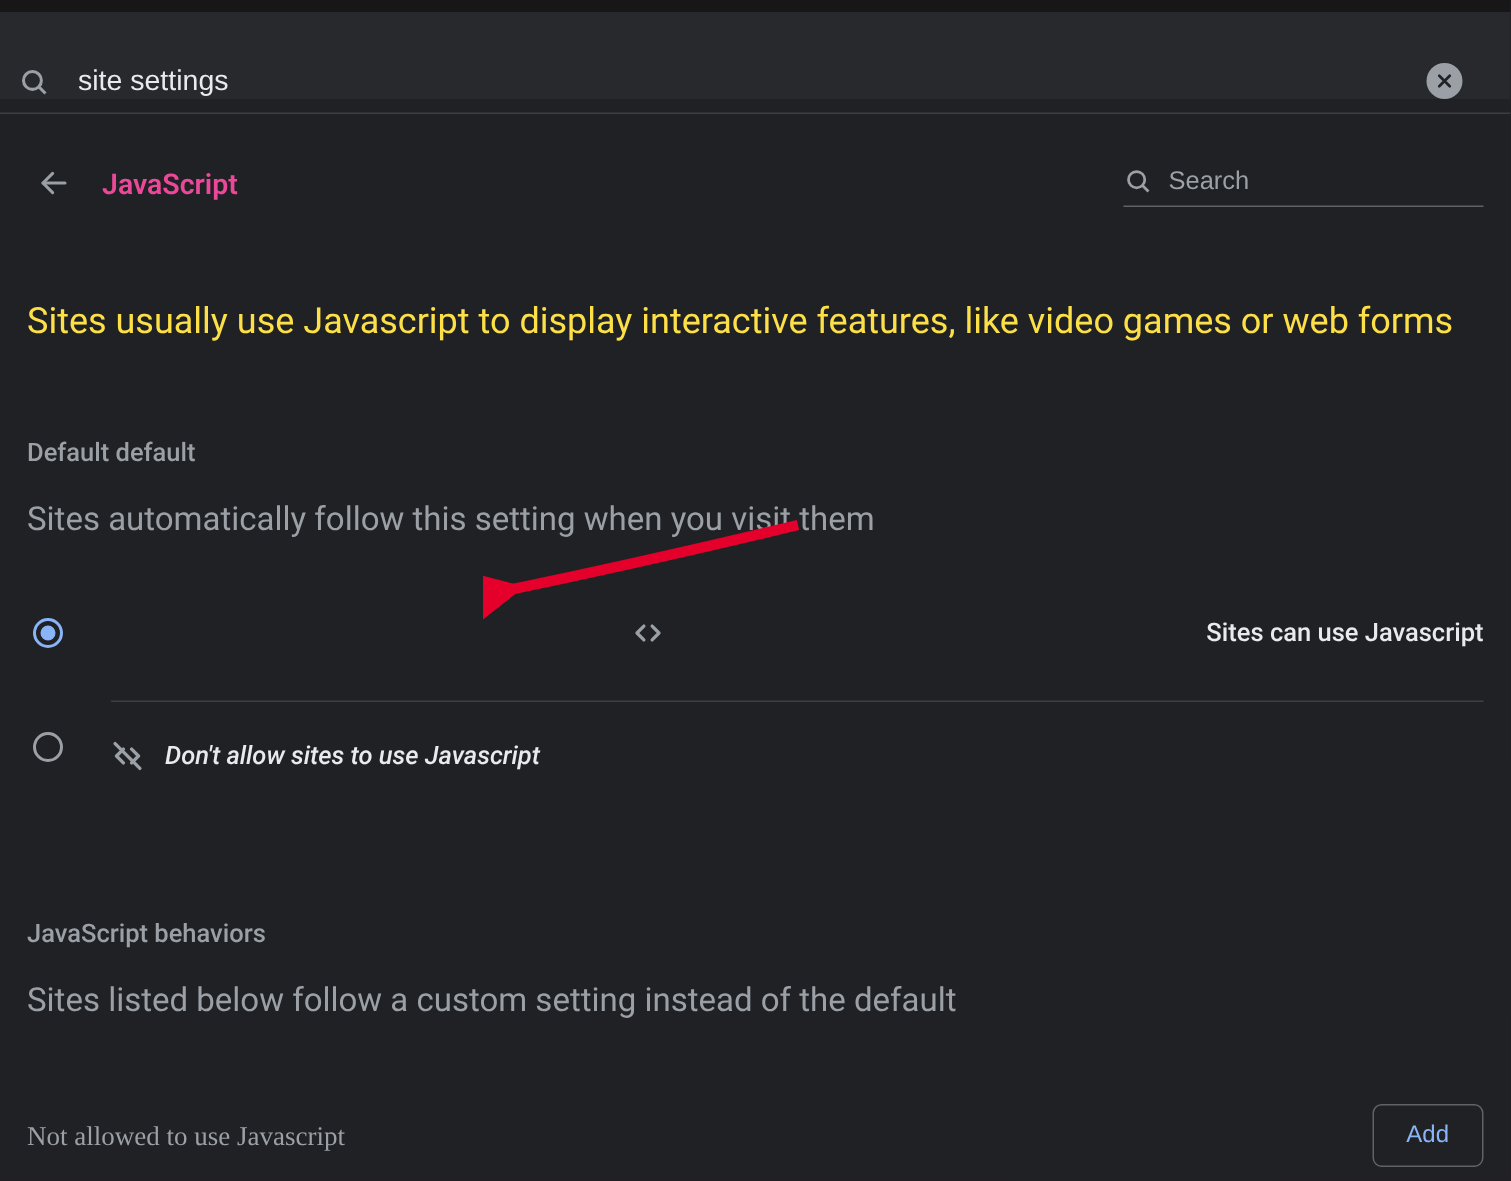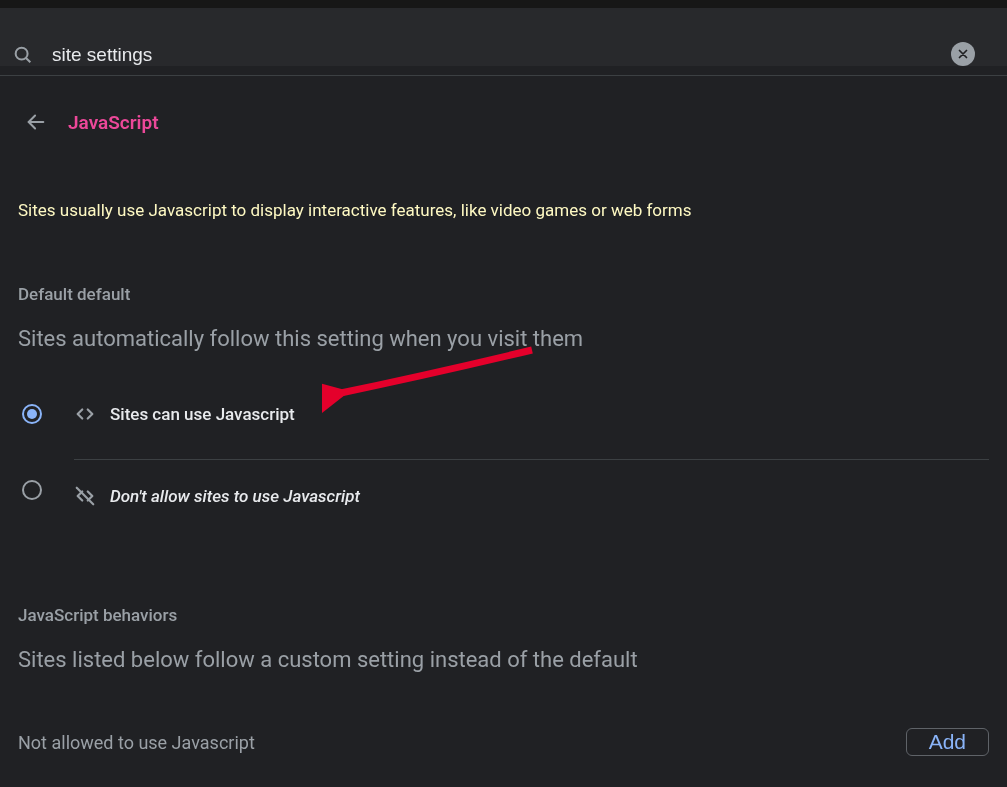--- a/index.html
+++ b/index.html
@@ -85,22 +85,22 @@
     background: transparent;
     border: none;
     outline: none;
     color: #e8eaed;
     font-size: 17px;
     width: 100%;
   }
   .inline-search input::placeholder { color: #9aa0a6; }
 
   .desc {
-    font-size: 17px;
-    color: #fef9c3;
+    font-size: 24px;
+    color: #fde047;
     margin-top: 54px;
   }
 
   .section-title {
     font-size: 17px;
     color: #9aa0a6;
     margin-top: 64px;
     font-weight: 500;
   }
   .section-sub {
@@ -110,21 +110,21 @@
   }
 
   
   .options { margin-top: 38px; }
   .option-row {
     display: flex;
     align-items: center;
     min-height: 60px;
     cursor: pointer;
   }
-  .option-row:first-child { padding-left: 0; }
+  .option-row:first-child { padding-left: 0; justify-content: space-between; }
   .radio {
     width: 20px; height: 20px;
     border: 2px solid #9aa0a6;
     border-radius: 50%;
     margin-left: 4px;
     margin-right: 32px;
     flex-shrink: 0;
     position: relative;
   }
   .radio.checked {
@@ -168,28 +168,29 @@
   
   .cust-row {
     display: flex;
     align-items: center;
     margin-top: 56px;
   }
   .cust-label {
     font-size: 18px;
     color: #9aa0a6;
     flex: 1;
+    font-family: Liberation Serif, serif;
   }
   .add-btn {
     border: 1px solid #5f6368;
     background: transparent;
     color: #8ab4f8;
-    font-size: 21px;
+    font-size: 16px;
     font-weight: 500;
-    padding: 1px 22px;
+    padding: 11px 22px;
     border-radius: 6px;
     cursor: pointer;
   }
 
   
   .arrow-annot {
     position: absolute;
     pointer-events: none;
   }
 
@@ -221,20 +222,29 @@
 
   <div class="header-row">
     <div class="back-btn">
       <svg width="22" height="22" viewBox="0 0 24 24" fill="none" stroke="#9aa0a6" stroke-width="2.2" stroke-linecap="round" stroke-linejoin="round">
         <line x1="20" y1="12" x2="4" y2="12"></line>
         <polyline points="11 5 4 12 11 19"></polyline>
       </svg>
     </div>
     <div class="page-title">JavaScript</div>
     <div class="header-spacer"></div>
+    <div class="inline-search">
+      <span class="icon">
+        <svg width="20" height="20" viewBox="0 0 24 24" fill="none" stroke="#9aa0a6" stroke-width="2.2">
+          <circle cx="10.5" cy="10.5" r="6.5"></circle>
+          <line x1="20" y1="20" x2="15.2" y2="15.2"></line>
+        </svg>
+      </span>
+      <input type="text" placeholder="Search" style="">
+    </div>
   </div>
 
   <div class="desc">Sites usually use Javascript to display interactive features, like video games or web forms</div>
 
   <div class="section-title">Default default</div>
   <div class="section-sub">Sites automatically follow this setting when you visit them</div>
 
   <div class="options">
     <div class="row-container option-row" style="padding-bottom:10px;">
       <span class="radio checked"></span>

